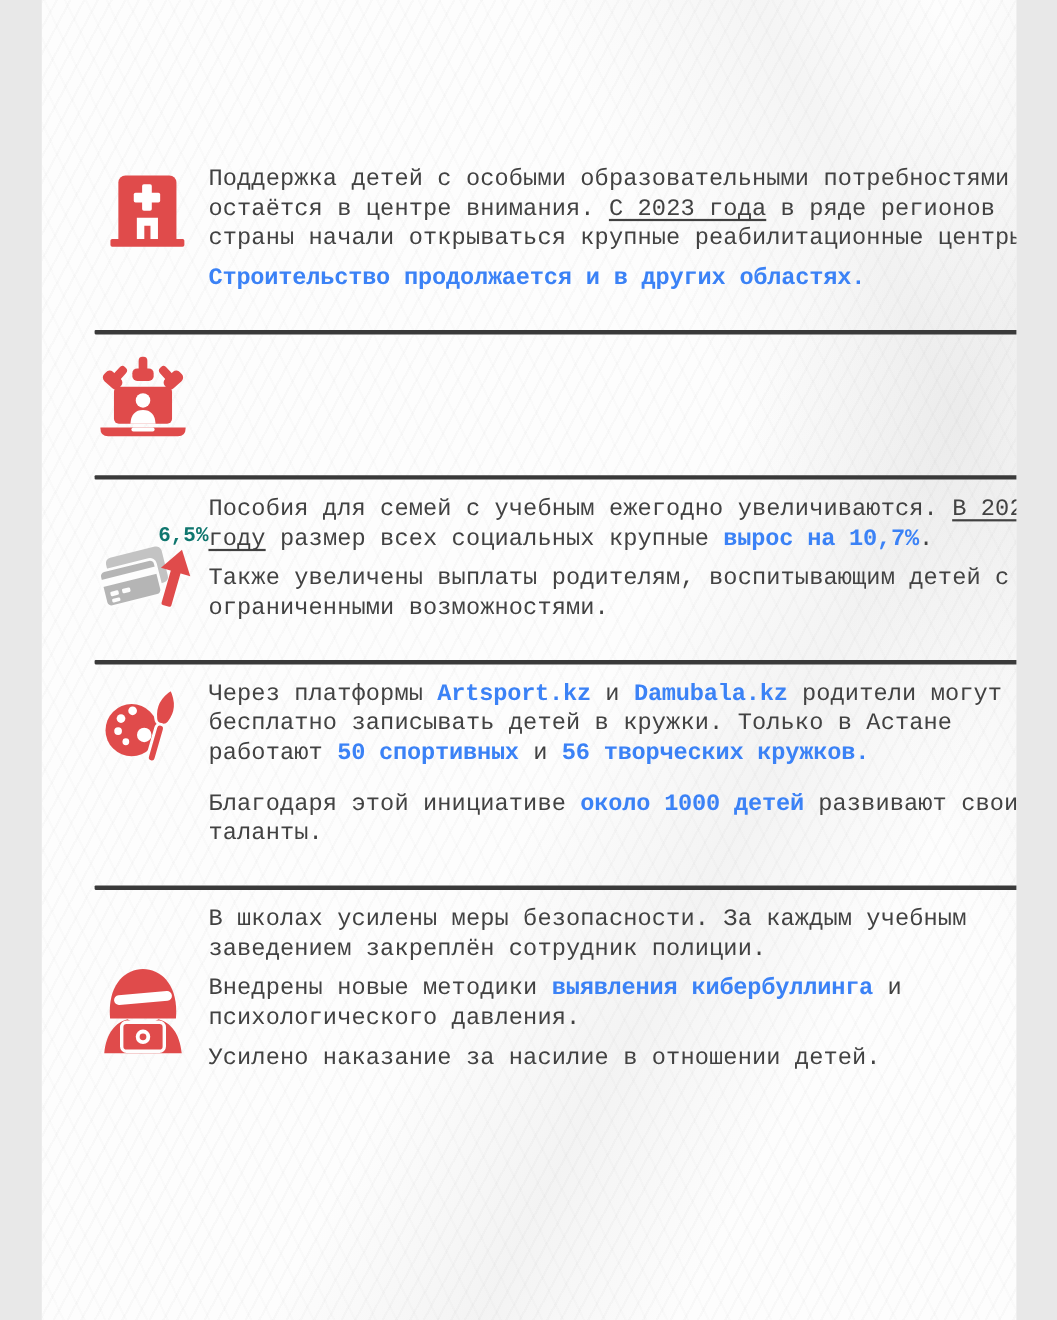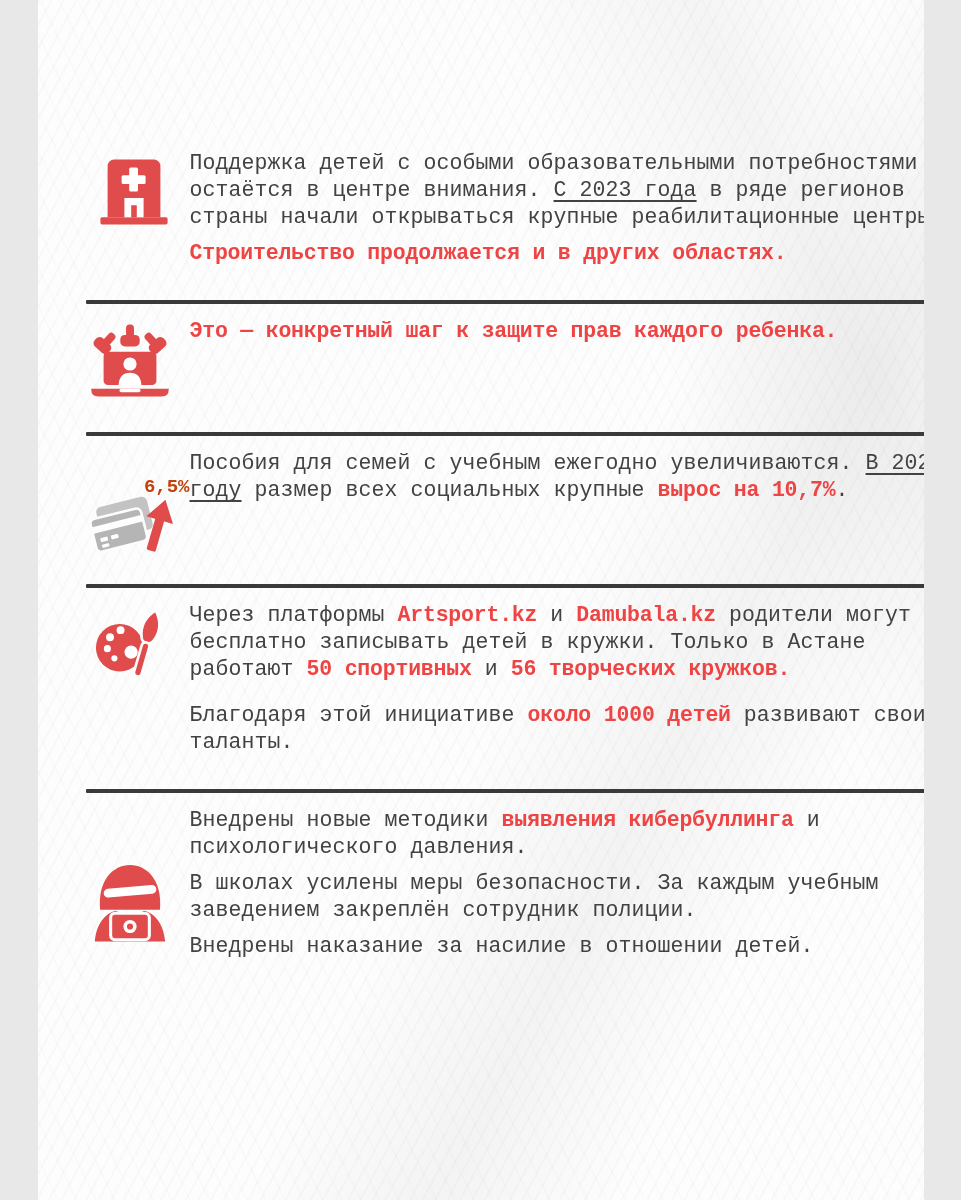--- a/index.html
+++ b/index.html
@@ -31,21 +31,21 @@
   .icon-badge {
     position:absolute; top:26px; right:0px;
     font-weight:700; font-size:19px; letter-spacing:0;
   }
   .text-col { flex:1 1 auto; max-width:755px; }
   .para {
     margin:0 0 9px 0; font-size:21.5px; line-height:27px;
     color:#424242; letter-spacing:0.1px;
   }
   .para.gap { margin-top:19px; }
-  .para .b { font-weight:700; color:#ef4444; letter-spacing:-0.2px;text-align:right; }
+  .para .b { font-weight:700; color:#3b82f6; letter-spacing:-0.2px;text-align:right; }
   .para .u { text-decoration:underline; text-underline-offset:4px; text-decoration-thickness:1.5px; }
   .divider { height:4px; margin:24px 0 14px 0; border-radius:1px; }
 </style>
 </head>
 <body>
 
 <div class="poster">
   <div class="texture"></div>
   <div class="content" id="sections-container">
   <section class="section">
@@ -82,44 +82,44 @@
         </g>
         <rect x="20" y="36" width="60" height="38" rx="5"></rect>
         <path d="M6 78 h88 v1 q0 8 -8 8 H14 q-8 0 -8 -8 z"></path>
       </g>
       <circle cx="50" cy="50" r="7.5" fill="#fff"></circle>
       <path d="M37 74 q1 -14 13 -14 t13 14 z" fill="#fff"></path>
       <rect x="38" y="78" width="24" height="4" rx="2" fill="#fff"></rect>
     </svg>
         </div>
     <div class="text-col">
-          <p class="para"><span class="b">Это — конкретный шаг к защите прав каждого ребенка.</span></p>
         </div>
   </section>
 <div class="divider" style="background: rgb(58, 58, 58);"></div>
   <section class="section">
     <div class="icon-box">
     <svg viewBox="0 0 110 100">
       <g transform="rotate(-14 45 60)">
         <rect x="22" y="32" width="62" height="40" rx="6" fill="#c3c3c3"></rect>
         <rect x="12" y="44" width="62" height="40" rx="6" fill="#b5b5b5" stroke="#fdfdfd" stroke-width="3"></rect>
         <rect x="12" y="53" width="62" height="8" fill="#fdfdfd"></rect>
         <rect x="19" y="68" width="9" height="5" rx="1.5" fill="#fdfdfd"></rect>
         <rect x="32" y="68" width="9" height="5" rx="1.5" fill="#fdfdfd"></rect>
         <rect x="19" y="76" width="9" height="4" rx="1.5" fill="#fdfdfd"></rect>
       </g>
       <g transform="rotate(16 90 60)" fill="#e04b4b">
         <rect x="85" y="48" width="11" height="42" rx="2"></rect>
         <polygon points="74,52 107,52 90.5,27"></polygon>
       </g>
     </svg>
-          <span class="icon-badge" style="color: #c2410c;">6,5%</span>
+          <span class="icon-badge" style="color: #0f766e;">6,5%</span>
         </div>
     <div class="text-col">
           <p class="para"><span>Пособия для семей с учебным ежегодно увеличиваются. </span><span class="u">В 2025 году</span><span> размер всех социальных крупные </span><span class="b">вырос на 10,7%</span><span>.</span></p>
+          <p class="para"><span>Также увеличены выплаты родителям, воспитывающим детей с ограниченными возможностями.</span></p>
         </div>
   </section>
 <div class="divider" style="background: rgb(58, 58, 58);"></div>
   <section class="section">
     <div class="icon-box">
     <svg viewBox="0 0 100 100">
       <circle cx="36" cy="52" r="27" fill="#e04b4b"></circle>
       <circle cx="25" cy="40" r="4.5" fill="#fff"></circle>
       <circle cx="37" cy="32" r="4.5" fill="#fff"></circle>
       <circle cx="22" cy="53" r="4" fill="#fff"></circle>
@@ -142,19 +142,19 @@
     <svg viewBox="0 0 100 100">
       <path d="M16 60 C13 26 31 9 50 9 C69 9 87 26 84 60 L16 60 z" fill="#e04b4b"></path>
       <path d="M10 96 C12 75 22 64 34 61 L50 70 L66 61 C78 64 88 75 90 96 z" fill="#e04b4b"></path>
       <rect x="20" y="34" width="60" height="10" rx="5" fill="#fff" transform="rotate(-5 50 39)"></rect>
       <rect x="28" y="64" width="44" height="30" rx="5" fill="#e04b4b" stroke="#fdfdfd" stroke-width="3.5"></rect>
       <circle cx="50" cy="79" r="7.5" fill="#fff"></circle>
       <circle cx="50" cy="79" r="3.5" fill="#e04b4b"></circle>
     </svg>
         </div>
     <div class="text-col">
+          <p class="para"><span>В школах усилены меры безопасности. За каждым учебным заведением закреплён сотрудник полиции.</span></p>
           <p class="para"><span>Внедрены новые методики </span><span class="b">выявления кибербуллинга</span><span> и психологического давления.</span></p>
-          <p class="para"><span>В школах усилены меры безопасности. За каждым учебным заведением закреплён сотрудник полиции.</span></p>
-          <p class="para"><span>Внедрены наказание за насилие в отношении детей.</span></p>
+          <p class="para"><span>Усилено наказание за насилие в отношении детей.</span></p>
         </div>
   </section>
 </div>
 </div>
 
 </body></html>

